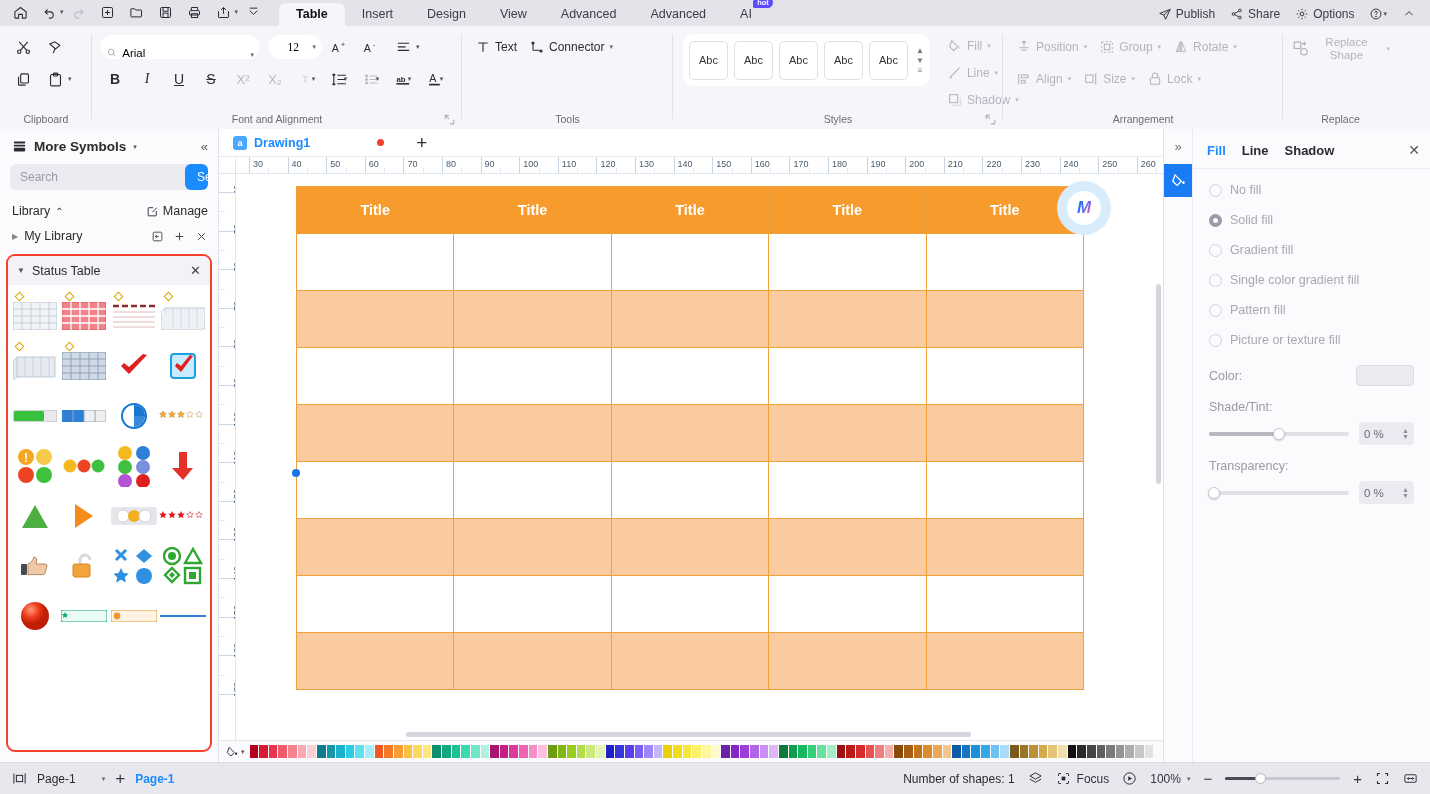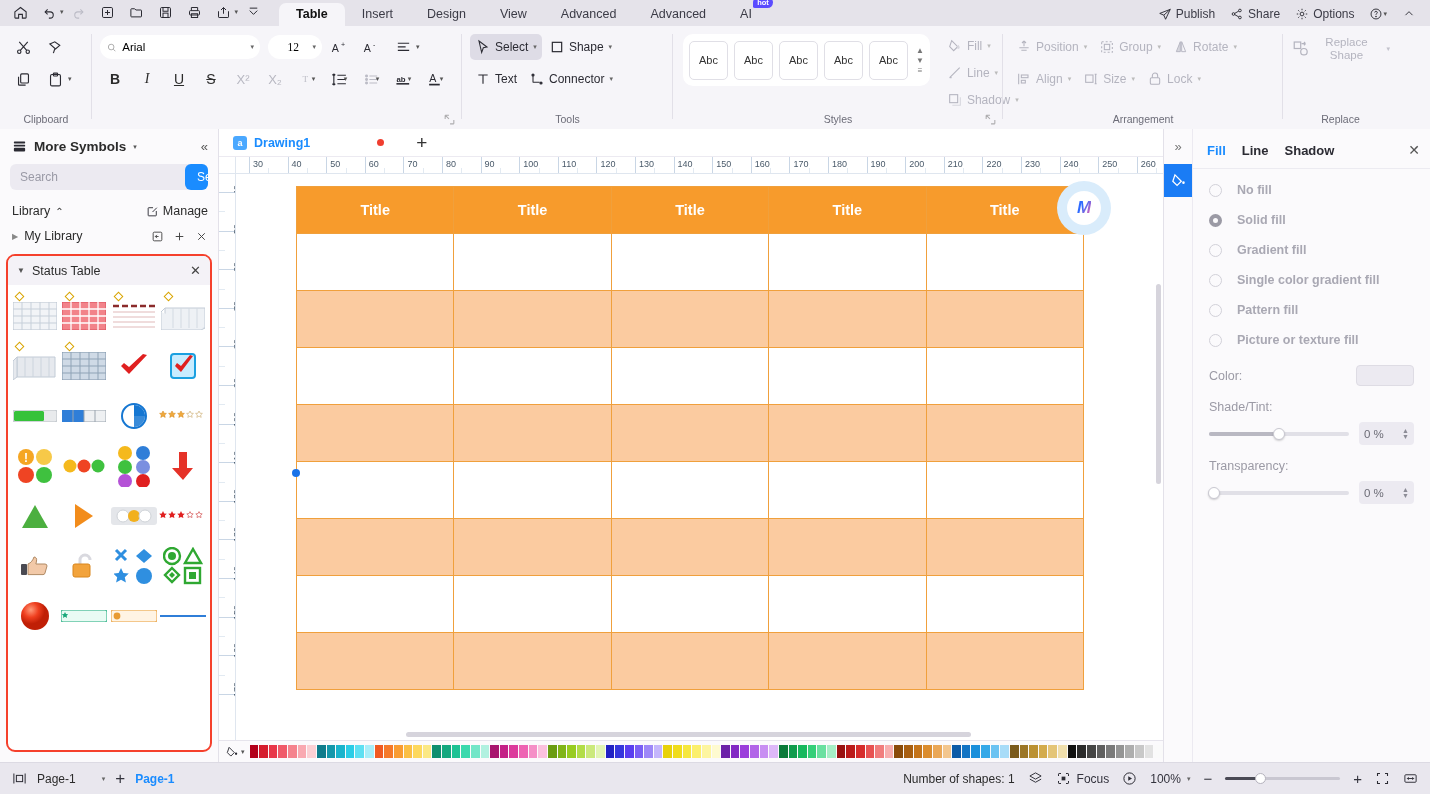--- a/index.html
+++ b/index.html
@@ -54,21 +54,21 @@
   .row { display:flex; align-items:center; gap:2px; height:30px; }
   .btn { display:flex; align-items:center; gap:4px; height:26px; padding:0 5px; border-radius:5px; cursor:pointer; color:#2b2b33; font-size:12px; white-space:nowrap;}
   .btn.sel { background:#dedce6; }
   .btn.dis { color:#b4b4bf; cursor:default; }
   .btn svg { width:16px; height:16px; flex:0 0 16px; }
   .btn .ar { font-size:7px; color:#666; margin-left:1px;}
   .btn.dis .ar{ color:#bbb; }
   .iconbtn { width:30px; height:28px; display:flex; align-items:center; justify-content:center; border-radius:5px; cursor:pointer;}
   .iconbtn svg{ width:17px; height:17px; }
   .iconbtn.dis{ color:#b8b8c2; cursor:default;}
-  .fontbox { display:flex; align-items:center; background:#fff; border-radius:13px; height:24px; width:160px; padding:0 6px; cursor:text;}
+  .fontbox { display:flex; align-items:flex-end; background:#fff; border-radius:13px; height:24px; width:160px; padding:0 6px; cursor:text;}
   .fontbox svg{ width:13px;height:13px; opacity:.5; margin-right:5px;}
   .fontbox input{ border:0; outline:0; font-size:11.5px; width:100%; font-family:inherit; background:transparent;}
   .sizebox { display:flex; align-items:center; background:#fff; border-radius:13px; height:24px; width:54px; padding:0 6px; margin-left:6px; cursor:text;}
   .sizebox input{ border:0; outline:0; font-size:11.5px; width:100%; font-family:Liberation Serif, serif; text-align:center; background:transparent;}
   .fdrop { font-size:7px; color:#666; }
   .expander { position:absolute; right:6px; bottom:3px; width:13px; height:13px; cursor:pointer; opacity:.45; }
   .fmt { font-weight:bold; font-size:14px; }
   .styles-well { background:#fff; border-radius:10px; height:52px; display:flex; align-items:center; padding:0 6px; gap:6px; margin-top:2px;}
   .sw { width:39px; height:39px; border:1px solid #e0dfe6; border-radius:5px; display:flex; align-items:center; justify-content:center; font-size:11px; color:#333; cursor:pointer; background:#fff;}
   .swarr { display:flex; flex-direction:column; gap:3px; align-items:center; margin-left:2px; color:#777; }
@@ -148,21 +148,21 @@
   .rb-exp{ color:#777; font-size:13px; cursor:pointer; margin-bottom:6px;}
   .rb-btn{ width:29px; height:33px; display:flex; align-items:center; justify-content:center; cursor:pointer;}
   .rb-btn.active{ background:#1a7cf5; }
   .rb-btn svg{ width:17px; height:17px;}
   .rightpanel { width:238px; flex:0 0 238px; background:#fbfafc; border-left:1px solid #eceaf1; display:flex; flex-direction:column;}
   .rp-tabs { display:flex; align-items:center; padding:13px 10px 10px 14px; gap:0; border-bottom:1px solid #ecebf1;}
   .rp-tab { font-size:13px; font-weight:bold; color:#2b2b33; cursor:pointer; padding:0 16px 0 0; }
   .rp-tab.active{ color:#1a8cff; }
   .rp-close{ margin-left:auto; font-size:14px; color:#555; cursor:pointer; }
   .rp-body{ padding:14px 16px; }
-  .radiorow { display:flex; align-items:center; gap:15px; margin-bottom:16px; cursor:pointer;font-weight:bold;}
+  .radiorow { display:flex; align-items:center; gap:8px; margin-bottom:16px; cursor:pointer;}
   .radio { width:13px; height:13px; border-radius:50%; border:1.5px solid #d2d1d9; flex:0 0 13px;}
   .radio.on { border:4px solid #9b9aa5; }
   .radiorow span{ font-size:12.5px; color:#a9a8b3; }
   .fieldrow{ display:flex; align-items:center; margin:18px 0 12px;}
   .fieldrow .lab{ font-size:12.5px; color:#9b9aa5;}
   .colorswatch{ margin-left:auto; width:58px; height:21px; border-radius:4px; border:1px solid #dedce4; background:#eceaf1; cursor:pointer;}
   .seclabel{ font-size:12.5px; color:#9b9aa5; margin:14px 0 8px;}
   .sliderrow{ display:flex; align-items:center; gap:10px; }
   .slider{ flex:1; height:4px; border-radius:2px; background:#e1e0e7; position:relative; cursor:pointer;}
   .slider .fillbar{ position:absolute; left:0; top:0; bottom:0; border-radius:2px; background:#b9b8c2;}
@@ -417,43 +417,28 @@
             </div>
           <div class="iconbtn">
               <svg viewBox="0 0 24 24" fill="#2b2b33">
                 <text x="3" y="16" font-size="15" font-family="Liberation Sans">A</text>
                 <rect x="3" y="18" width="15" height="2.4"></rect>
               </svg>
               <span class="caret">▾</span>
             </div>
         </div>
       </div>
+      <div class="glabel">Font and Alignment</div>
       <svg class="expander" viewBox="0 0 24 24" fill="none" stroke="#555" stroke-width="2">
           <path d="M4 4h7M4 4v7M20 20h-7M20 20v-7M4 4l7 7"></path>
         </svg>
     </div>
 
     <div class="grp" style="width:211px;">
       <div class="rows">
-        <div class="row">
-          <div class="btn sel">
-            <svg viewBox="0 0 24 24" fill="none" stroke="#2b2b33" stroke-width="1.6">
-                <path d="M6 3l12 9-5.5 1.2L10 20z"></path>
-              </svg>
-            <span>Select</span>
-              <span class="ar">▾</span>
-          </div>
-          <div class="btn">
-            <svg viewBox="0 0 24 24" fill="none" stroke="#2b2b33" stroke-width="1.8">
-                <rect x="5" y="5" width="14" height="14"></rect>
-              </svg>
-            <span>Shape</span>
-              <span class="ar">▾</span>
-          </div>
-        </div>
         <div class="row">
           <div class="btn">
             <svg viewBox="0 0 24 24" fill="none" stroke="#2b2b33" stroke-width="1.7">
                 <path d="M5 6h14M12 6v13"></path>
               </svg>
             <span>Text</span>
           </div>
           <div class="btn">
             <svg viewBox="0 0 24 24" fill="none" stroke="#2b2b33" stroke-width="1.6">
                 <circle cx="6" cy="6" r="1.6" fill="#2b2b33"></circle>

